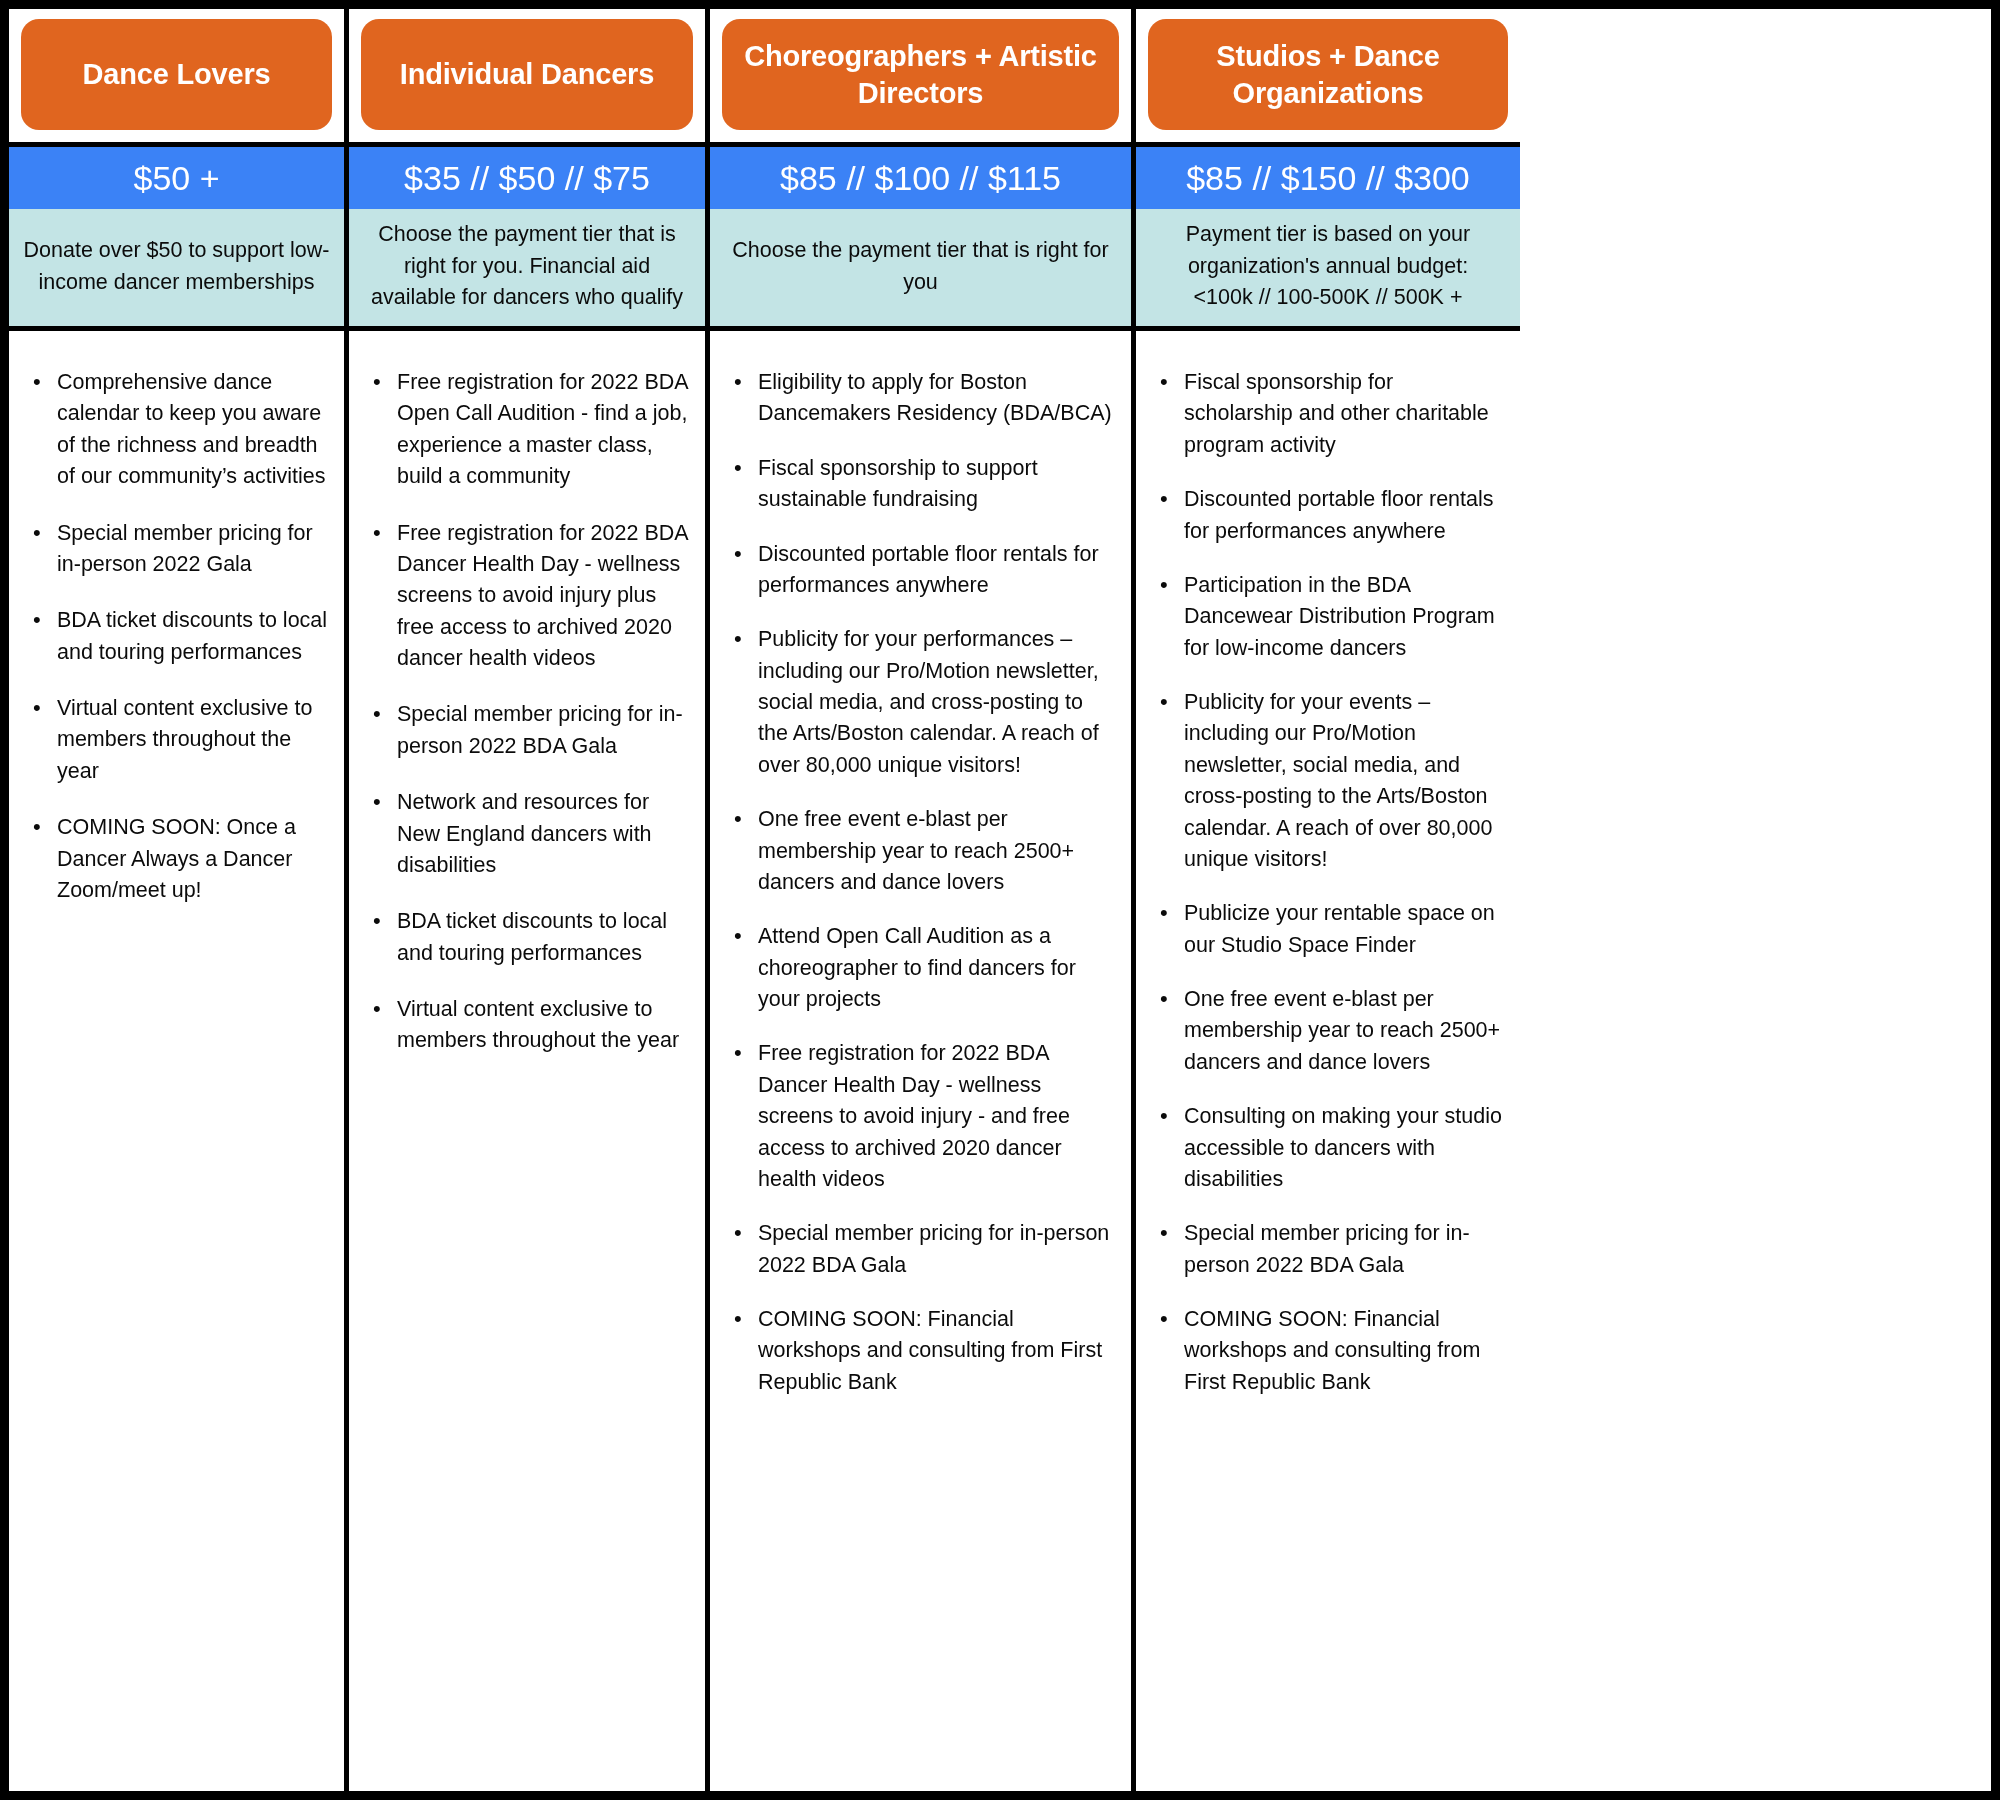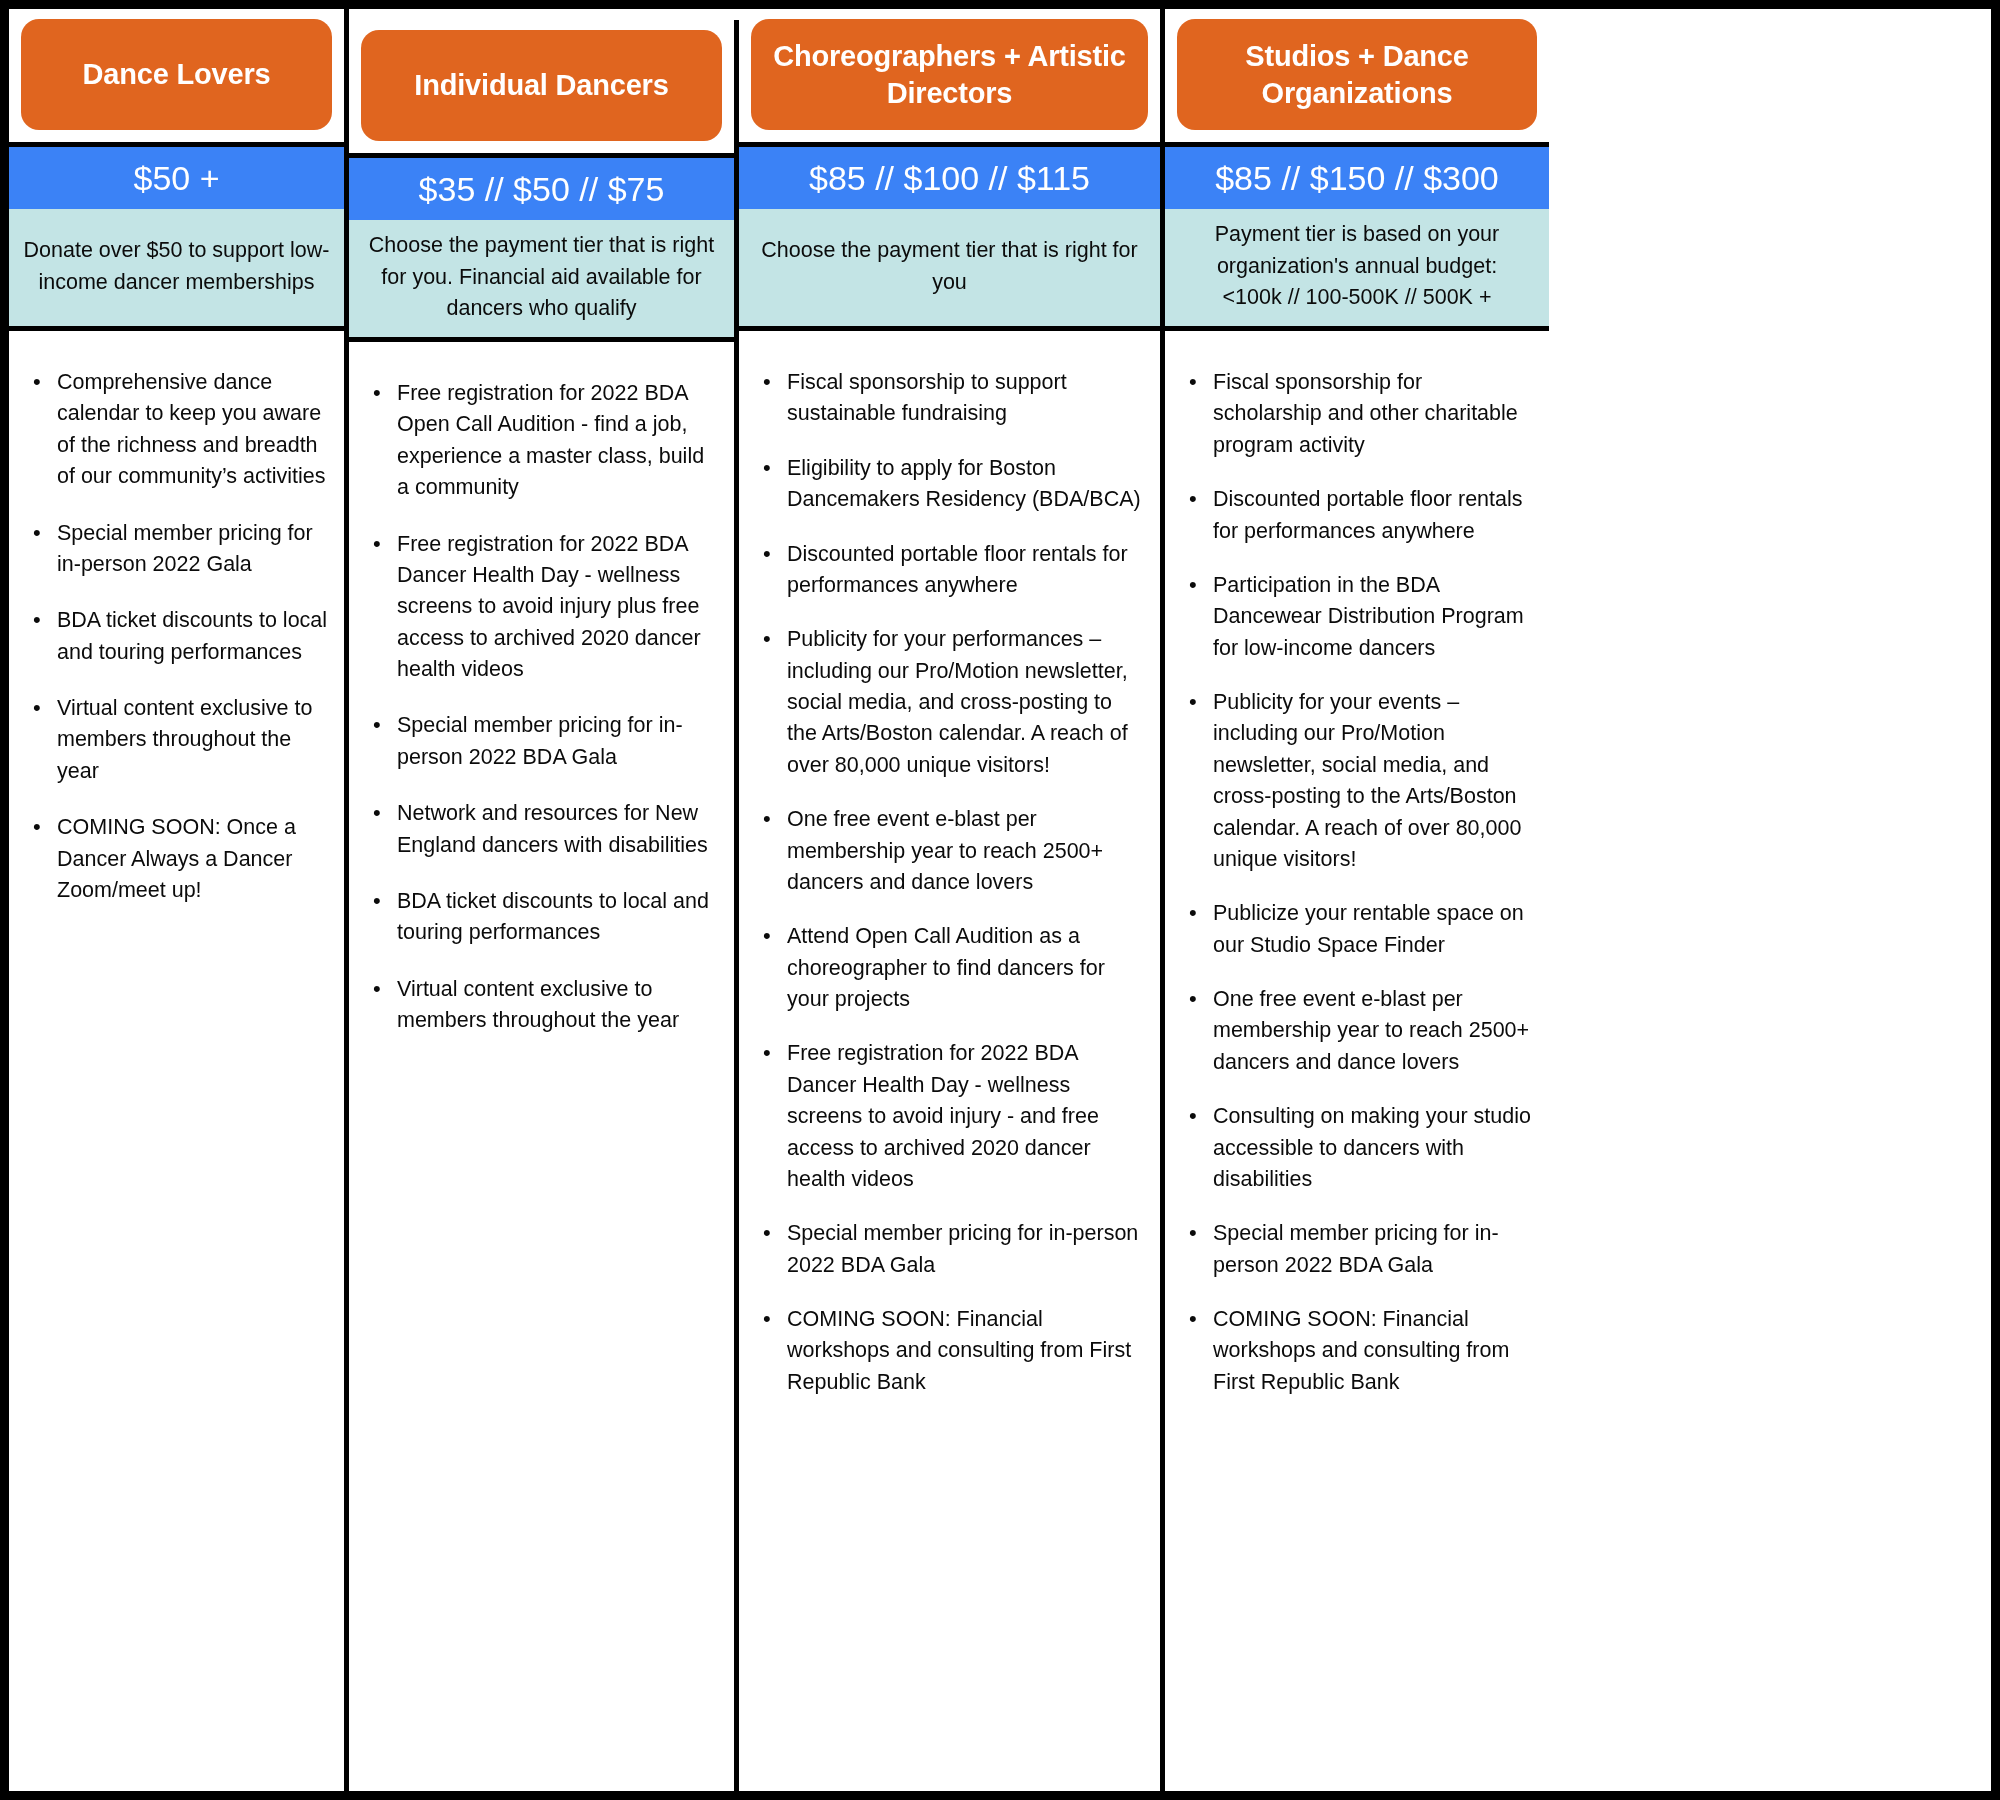--- a/index.html
+++ b/index.html
@@ -19,21 +19,21 @@
     background: #fff;
   }
   .col {
     display: flex;
     flex-direction: column;
     border-right: 5px solid #000;
     background: #fff;
   }
   .col:last-child { border-right: none; }
   .col-0 { width: 340px; }
-  .col-1 { width: 390px; margin-top: 11px; }
+  .col-1 { width: 361px; }
   .col-2 { width: 426px; }
   .col-3 { width: 384px; }
 
   .head-cell {
     background: #fff;
     padding: 10px 12px 12px 12px;
     border-bottom: 5px solid #000;
     height: 138px;
     display: flex;
     align-items: stretch;
@@ -164,22 +164,22 @@
     <div class="head-cell">
       <div class="head-pill">Choreographers + Artistic Directors</div>
     </div>
     <div class="price-cell">$85 // $100 //  $115</div>
     <div class="desc-cell">
       <span>Choose the payment tier that is right for you</span>
       <span class="sub"></span>
     </div>
     <div class="body-cell">
       <ul class="feature-list">
+        <li>Eligibility to apply for Boston Dancemakers Residency (BDA/BCA)</li>
         <li>Fiscal sponsorship to support sustainable fundraising</li>
-        <li>Eligibility to apply for Boston Dancemakers Residency (BDA/BCA)</li>
         <li>Discounted portable floor rentals for performances anywhere</li>
         <li>Publicity for your performances – including our Pro/Motion newsletter, social media, and cross-posting to the Arts/Boston calendar. A reach of over 80,000 unique visitors!</li>
         <li>One free event e-blast per membership year to reach 2500+ dancers and dance lovers</li>
         <li>Attend Open Call Audition as a choreographer to find dancers for your projects</li>
         <li>Free registration for 2022 BDA Dancer Health Day - wellness screens to avoid injury - and free access to archived 2020 dancer health videos</li>
         <li>Special member pricing for in-person 2022 BDA Gala</li>
         <li>COMING SOON: Financial workshops and consulting from First Republic Bank</li>
       </ul>
     </div>
   </div>

